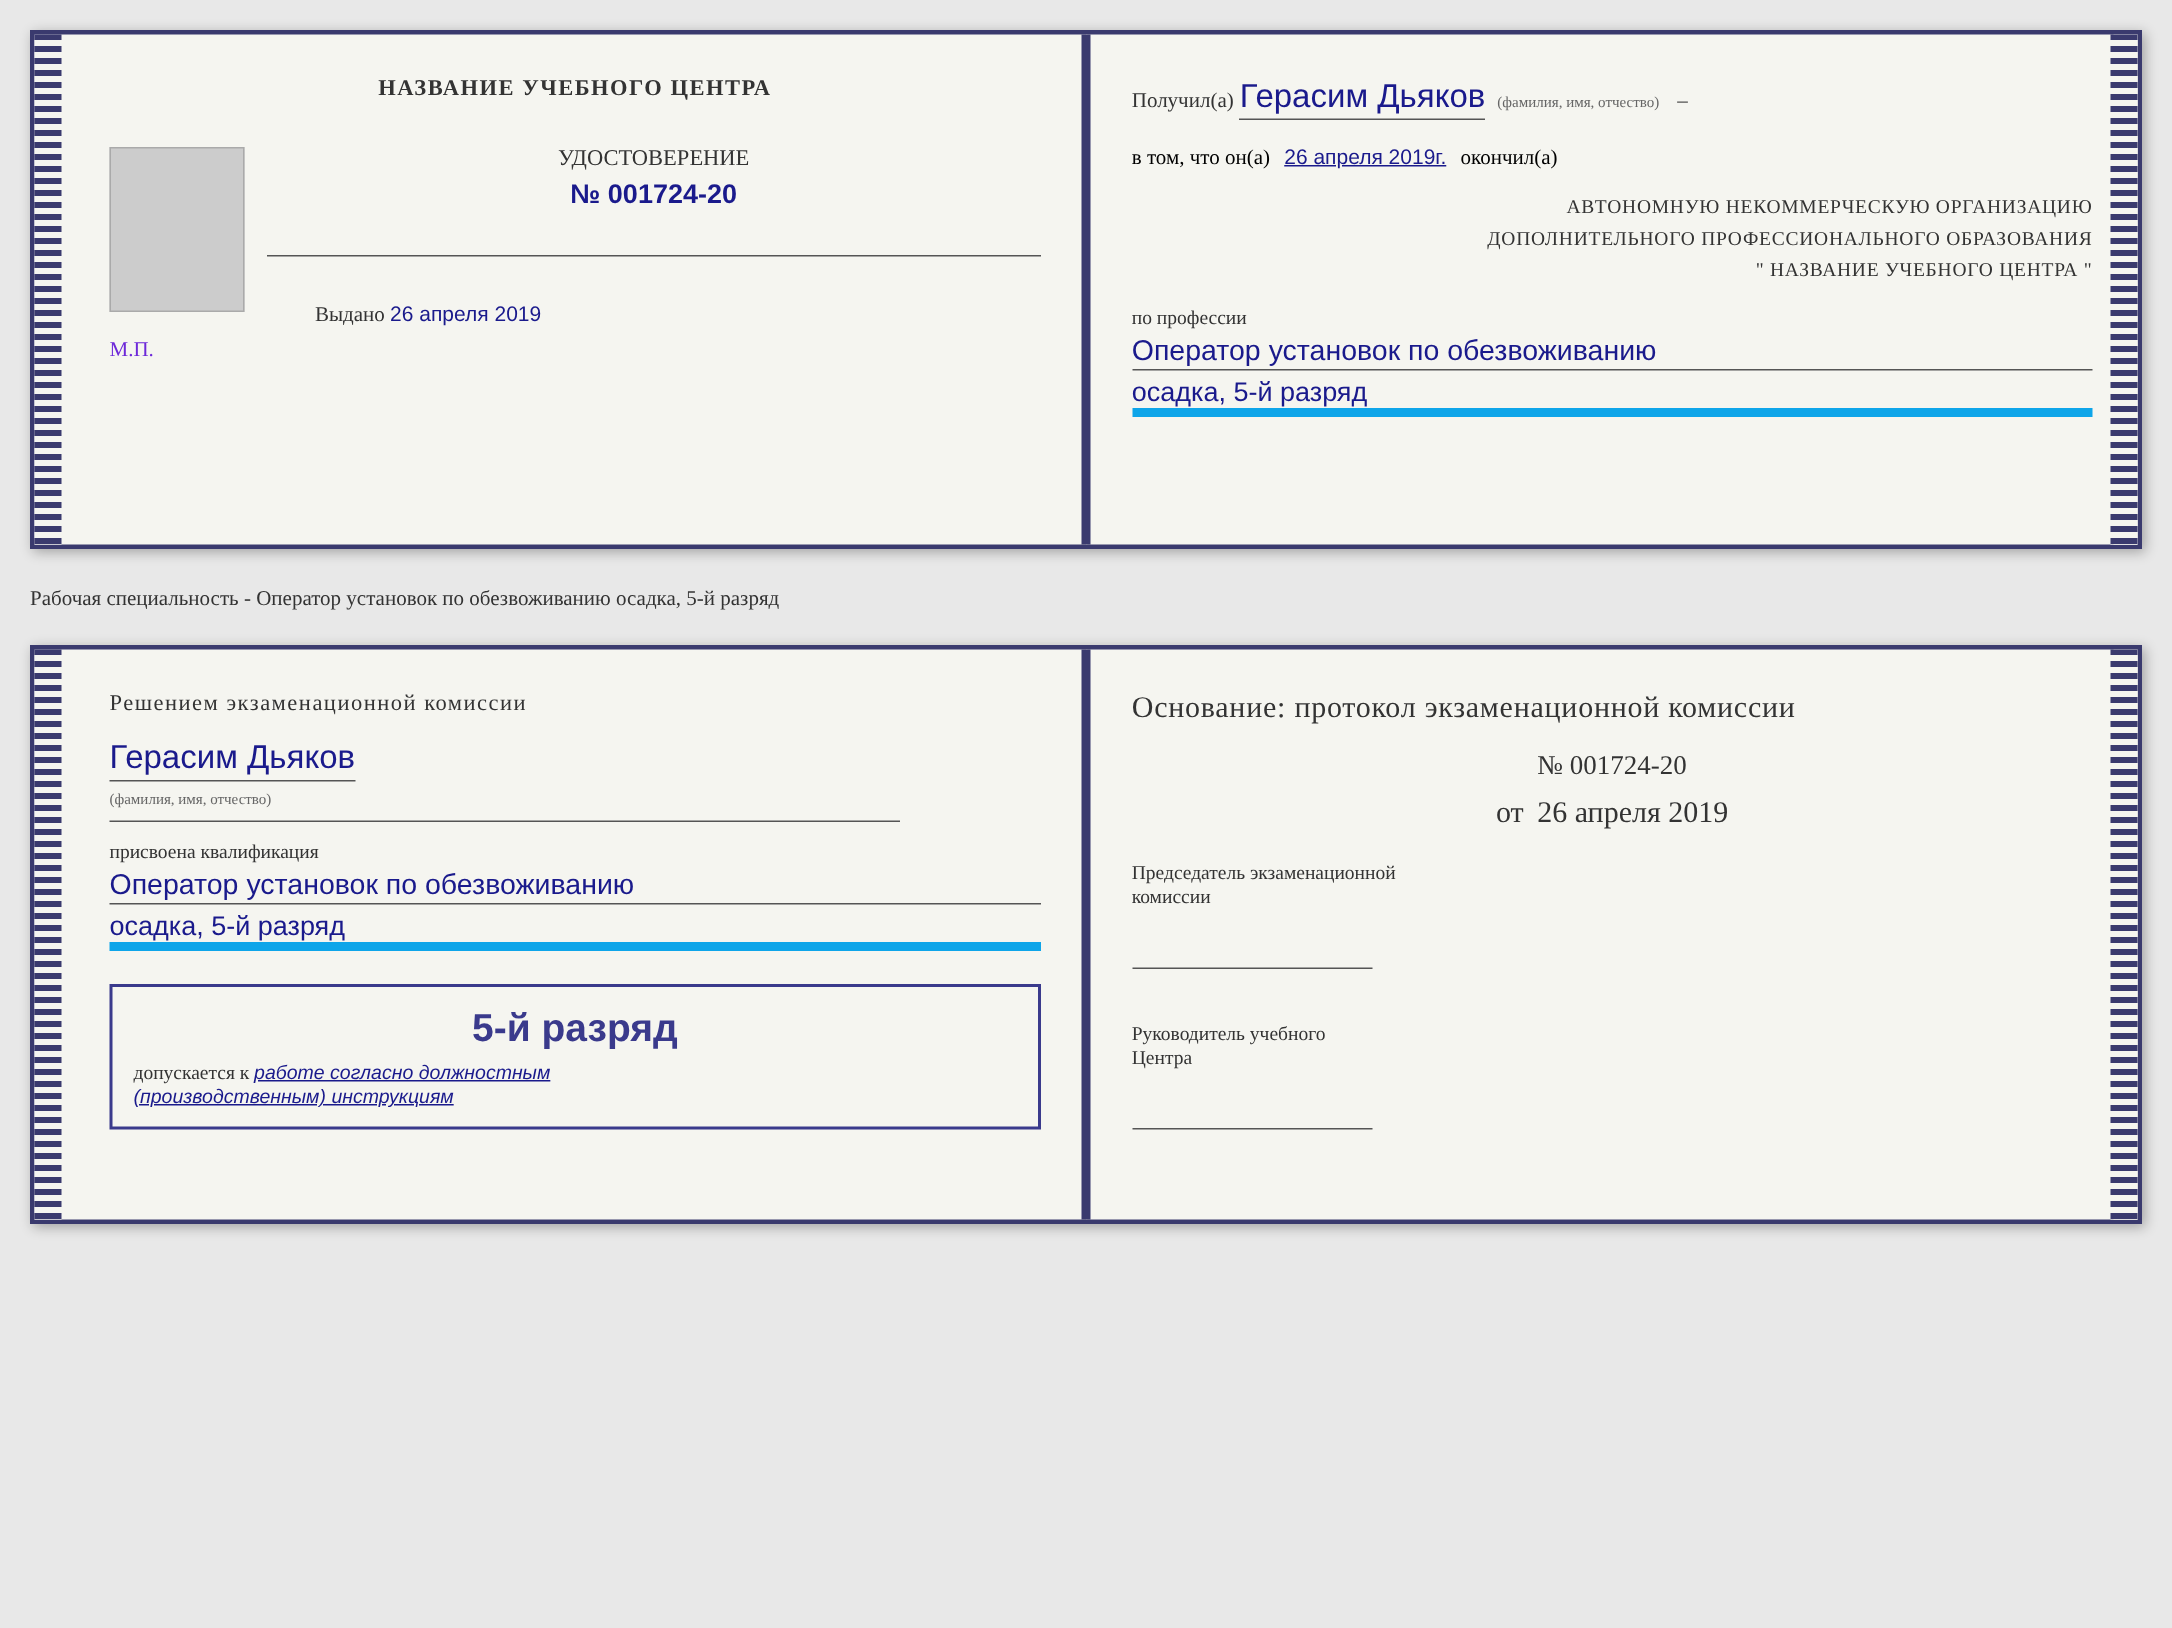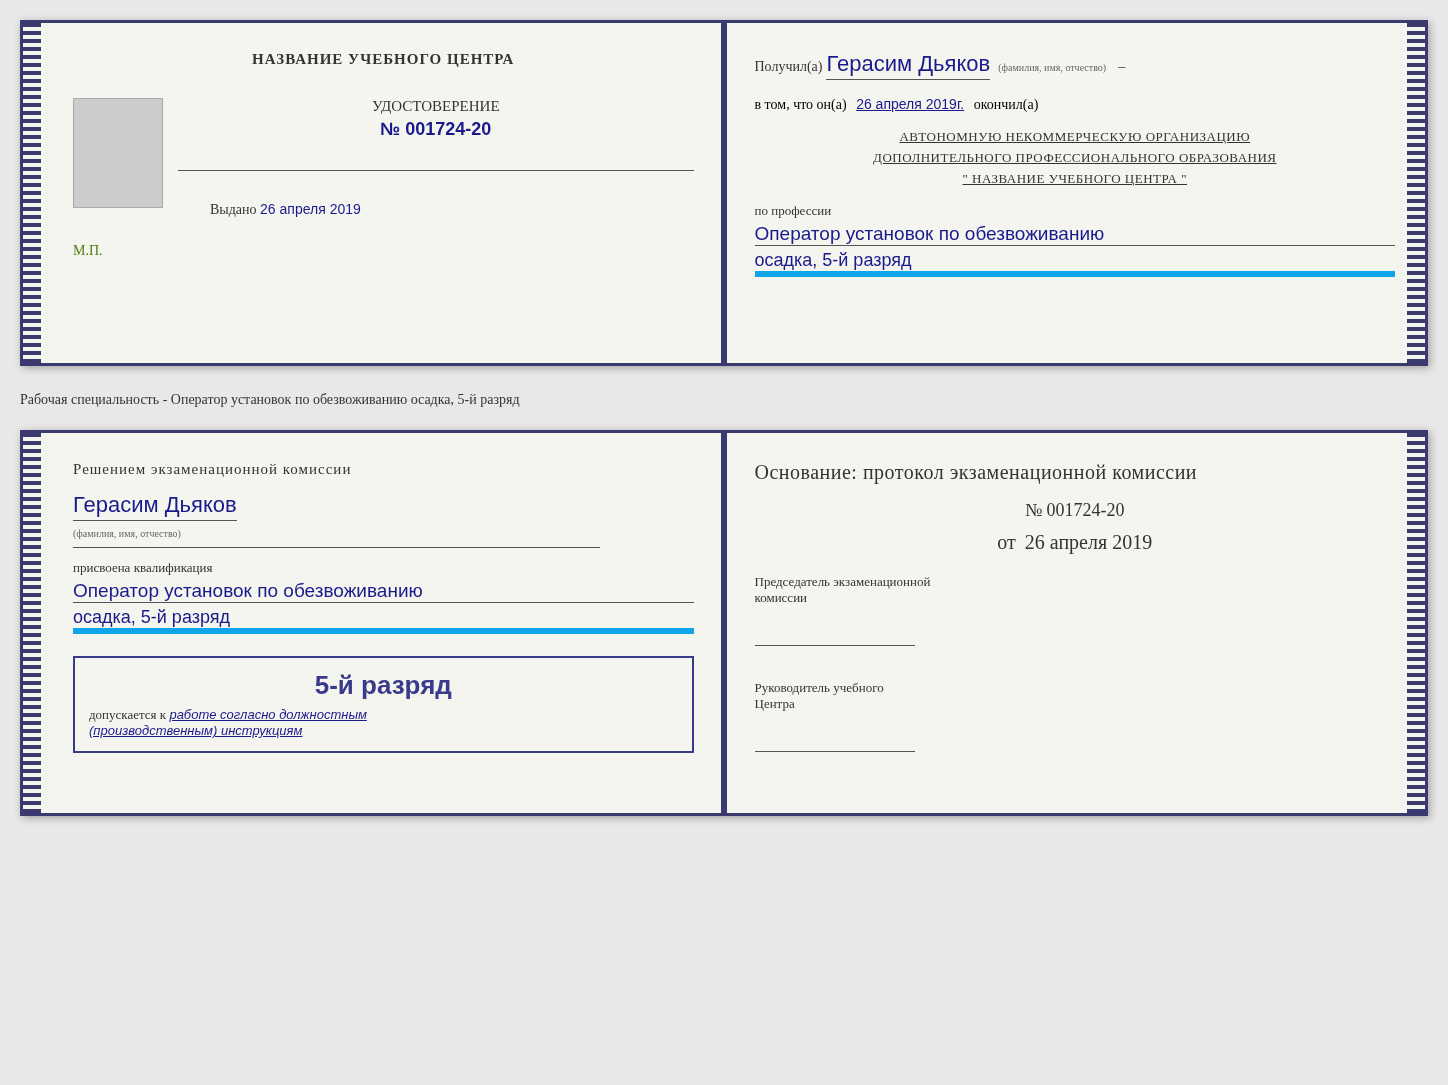--- a/index.html
+++ b/index.html
@@ -121,22 +121,22 @@
     }
 
     .issued-date {
       font-size: 14px;
       color: #1a1a8c;
       font-family: 'Segoe Script', cursive, sans-serif;
     }
 
     .mp-label {
       font-size: 14px;
-      color: #4d7c0f;
-      margin-top: 25px;
+      color: #6d28d9;
+      margin-top: 7px;
     }
 
     
     .recipient-line {
       font-size: 14px;
       color: #333;
       margin-bottom: 4px;
     }
 
     .recipient-name {
@@ -156,26 +156,25 @@
 
     .date-handwritten {
       font-size: 14px;
       color: #1a1a8c;
       font-family: 'Segoe Script', cursive, sans-serif;
       text-decoration: underline;
     }
 
     .org-text {
       font-size: 13px;
-      text-align: center;
+      text-align: right;
       line-height: 1.6;
       color: #333;
       margin: 12px 0;
       letter-spacing: 0.5px;
-      text-decoration: underline;
     }
 
     .profession-label {
       font-size: 13px;
       color: #333;
       margin-top: 14px;
       margin-bottom: 4px;
     }
 
     .profession-handwritten {

